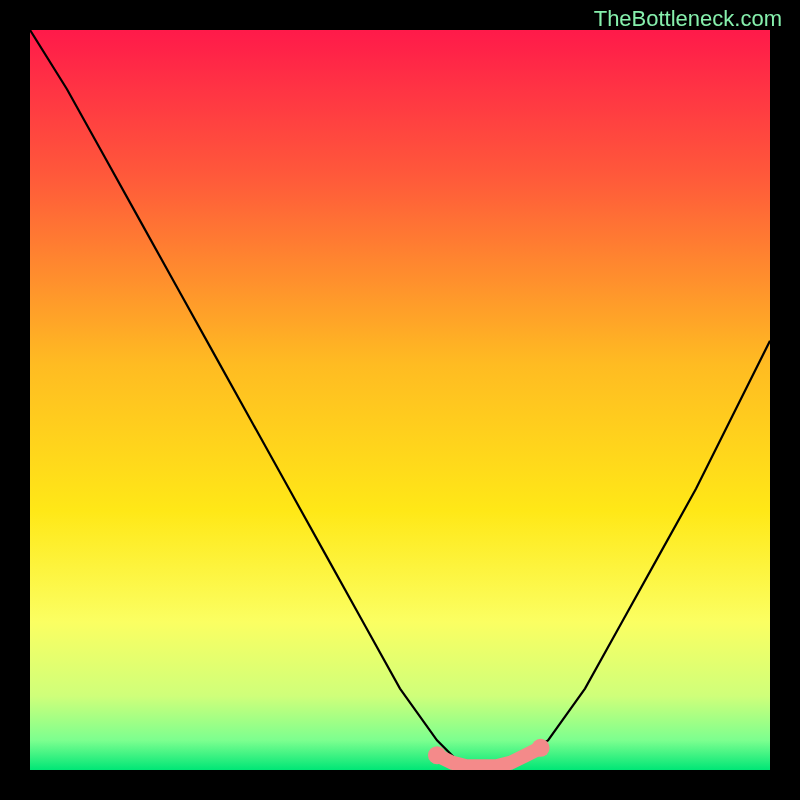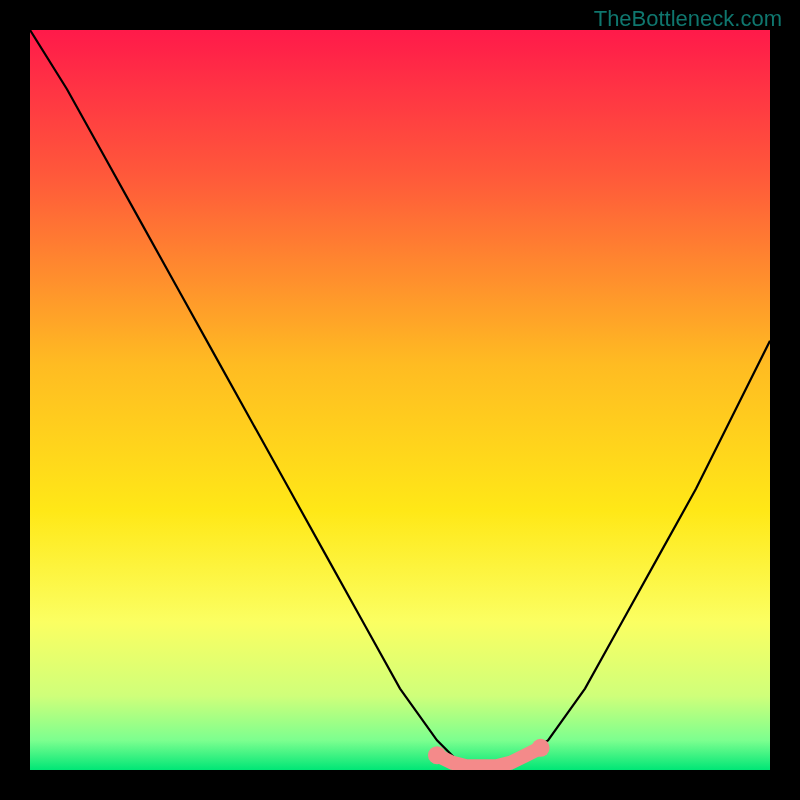--- a/index.html
+++ b/index.html
@@ -8,21 +8,21 @@
     background: #000;
     width: 800px;
     height: 800px;
     position: relative;
     font-family: Arial, sans-serif;
   }
   .watermark {
     position: absolute;
     top: 6px;
     right: 18px;
-    color: #0f766e;
+    color: #86efac;
     font-size: 22px;
     font-weight: 500;
     z-index: 10;
   }
   .plot-area {
     position: absolute;
     left: 30px;
     top: 30px;
     width: 740px;
     height: 740px;

